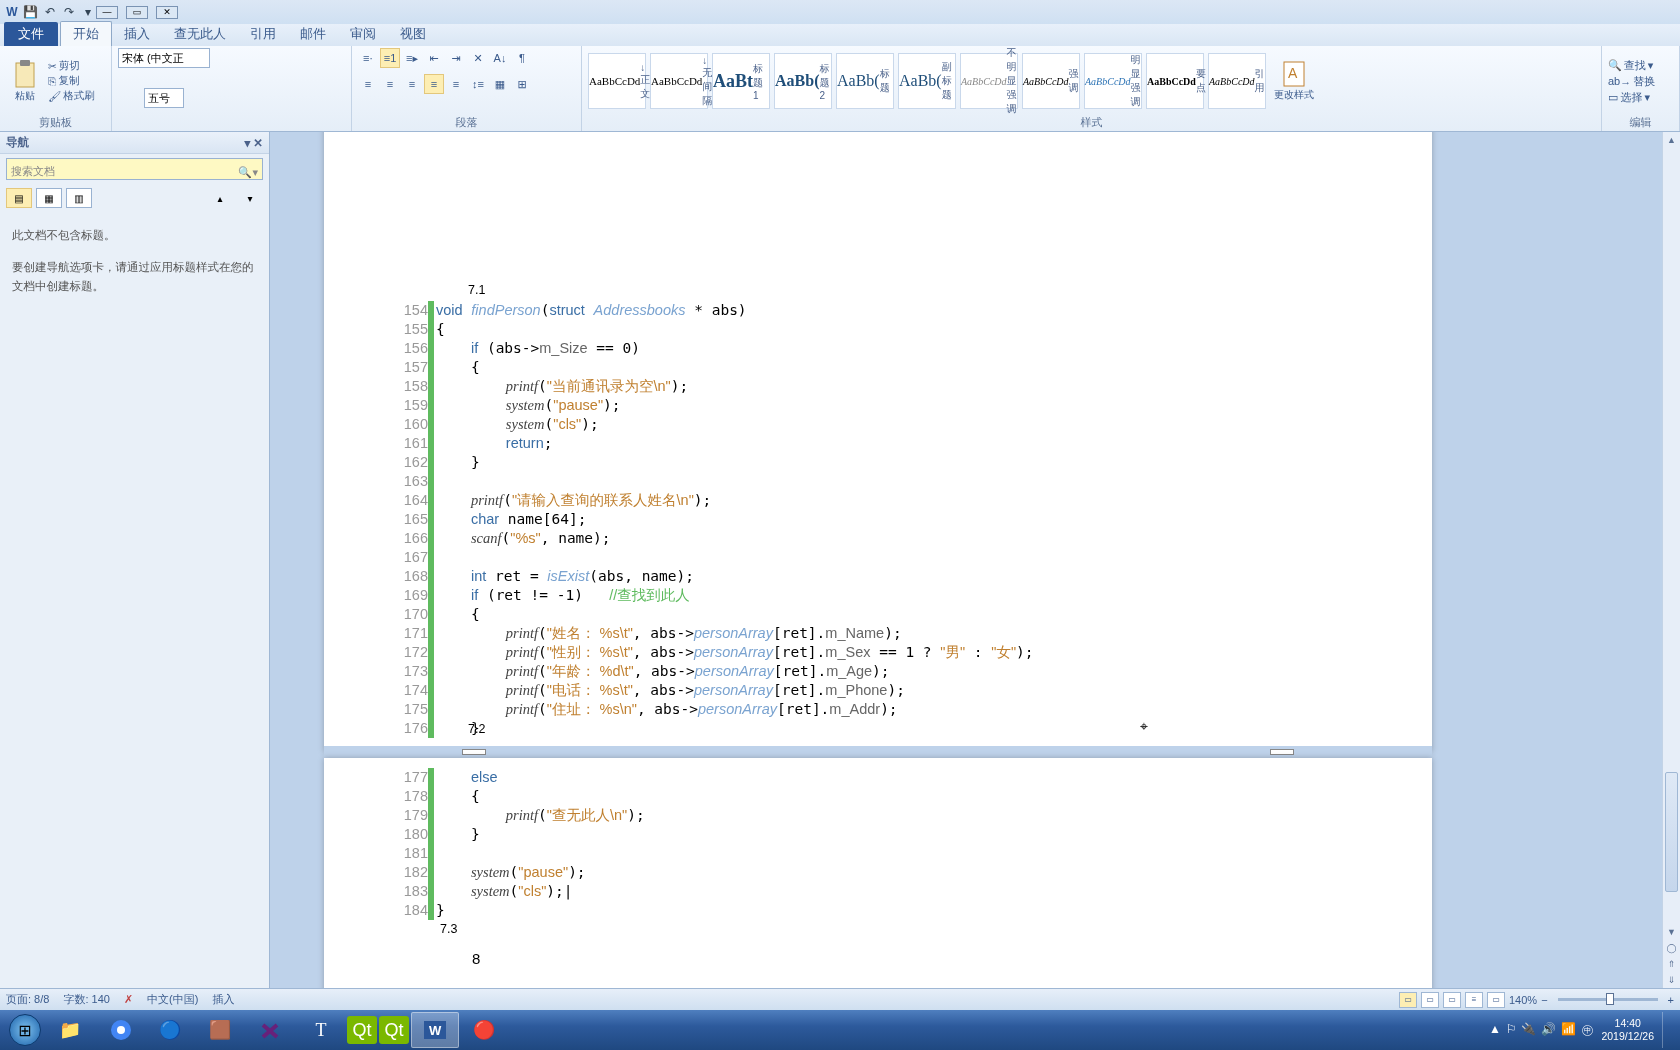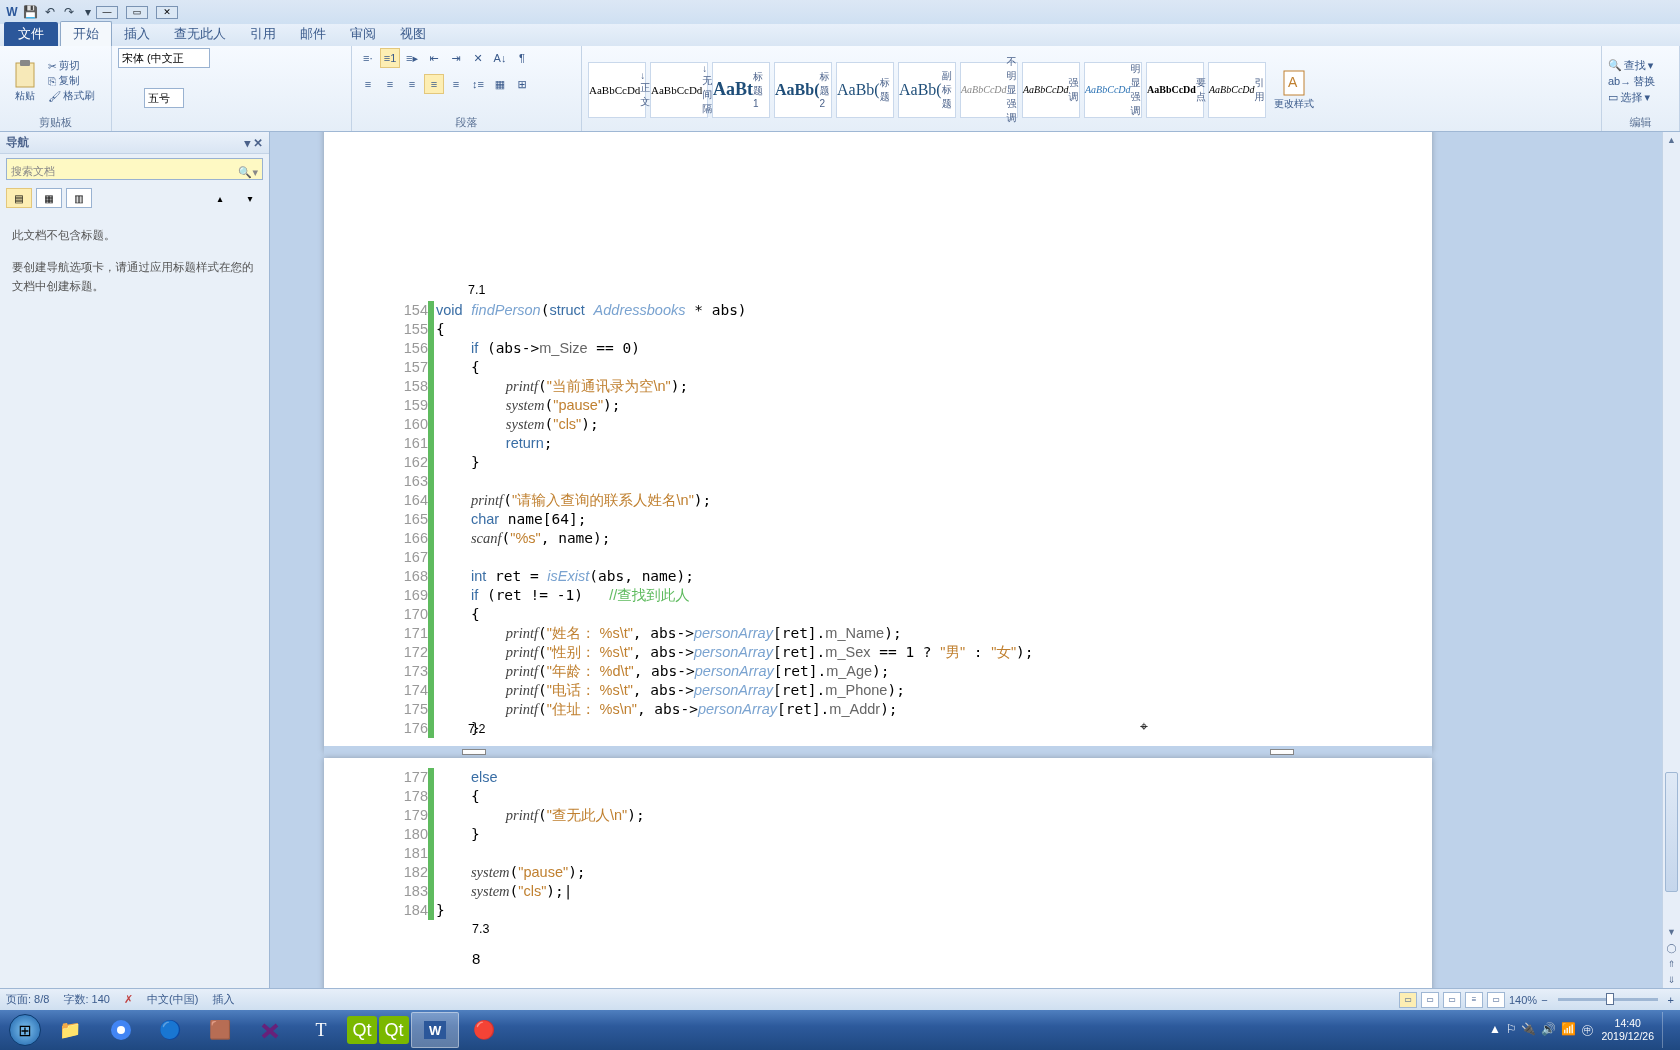--- a/index.html
+++ b/index.html
@@ -252,20 +252,21 @@
             </div>
           </div>
         <div class="big-btn" style="width:48px">
           <svg width="24" height="28">
               <rect x="2" y="2" width="20" height="24" fill="#fff" stroke="#c08030"></rect>
               <text x="6" y="18" font-size="14" fill="#c08030">A</text>
             </svg>
           <span>更改样式</span>
         </div>
       </div>
+      <div class="rg-label">样式</div>
     </div>
 
     <div class="ribbon-group" style="width:78px">
       <div class="rg-body">
         <div class="edit-col">
           <div class="edit-row">🔍 <span>查找</span> ▾</div>
           <div class="edit-row">ab→ <span>替换</span></div>
           <div class="edit-row">▭ <span>选择</span> ▾</div>
         </div>
       </div>
@@ -341,21 +342,21 @@
       <div class="page page-b">
         <div style="padding-top:10px">
           <div class="code-block" id="code-b"><span class="gutter">177</span><span class="gline"></span>    <span class="kw">else</span>
 <span class="gutter">178</span><span class="gline"></span>    {
 <span class="gutter">179</span><span class="gline"></span>        <span class="func-i">printf</span>(<span class="str">"查无此人\n"</span>);
 <span class="gutter">180</span><span class="gline"></span>    }
 <span class="gutter">181</span><span class="gline"></span>
 <span class="gutter">182</span><span class="gline"></span>    <span class="func-i">system</span>(<span class="str">"pause"</span>);
 <span class="gutter">183</span><span class="gline"></span>    <span class="func-i">system</span>(<span class="str">"cls"</span>);|
 <span class="gutter">184</span><span class="gline"></span>}</div>
-          <div class="code-caption" style="margin-left:92px;margin-top:2px">7.3</div>
+          <div class="code-caption" style="margin-left:60px;margin-top:2px">7.3</div>
           <div class="code-caption" style="margin-left:92px;margin-top:14px;font-size:15px">8</div>
         </div>
       </div>
 
       <div class="cursor-icon">⌖</div>
 
       <div class="vscroll">
         <div class="vscroll-arrow" style="top:0">▲</div>
         <div class="vscroll-thumb"></div>
         <div class="vscroll-arrow" style="bottom:48px">▼</div>

